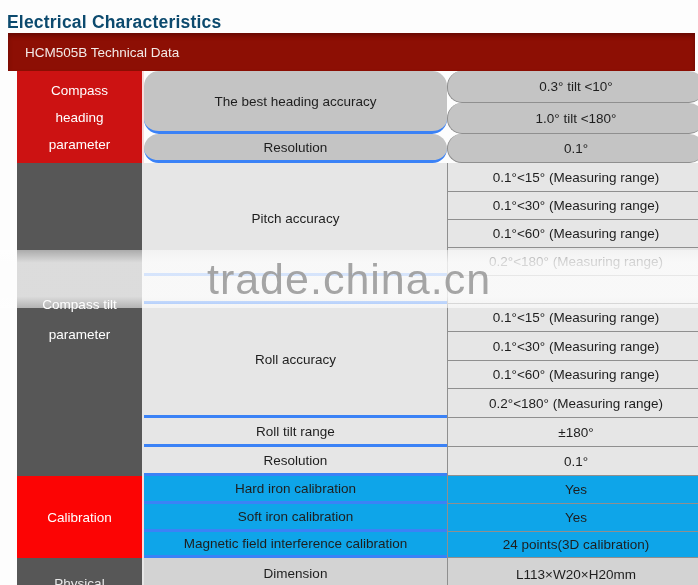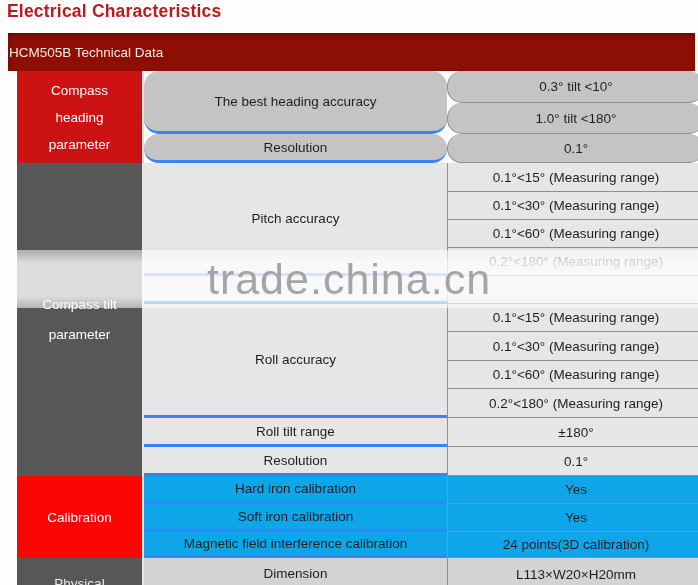--- a/index.html
+++ b/index.html
@@ -1,29 +1,29 @@
 <!DOCTYPE html>
 <html><head>
 <meta charset="utf-8">
 <style>
   html,body{margin:0;padding:0;background:#ffffff;}
   .screen{
     position:relative;width:698px;height:585px;overflow:hidden;
     background:#fdfdfd;font-family:"Liberation Sans", sans-serif;
   }
   .page-title{
-    position:absolute;left:7px;top:1px;height:22px;
-    font-size:17.5px;font-weight:bold;color:#b91c1c;letter-spacing:0.2px;
+    position:absolute;left:7px;top:12px;height:22px;
+    font-size:17.5px;font-weight:bold;color:#0c4a6e;letter-spacing:0.2px;
   }
   .header-bar{
     position:absolute;left:8px;top:33px;width:687px;height:38px;
     background:#8d0f04;display:flex;align-items:center;
     box-shadow:inset 0 3px 4px rgba(60,0,0,0.45);
   }
-  .header-bar span{color:#f3eae7;font-size:13.5px;padding-left:1px;}
+  .header-bar span{color:#f3eae7;font-size:13.5px;padding-left:17px;}
   .spec-table{position:absolute;left:17px;top:71px;width:687px;height:499px;}
   .cell{
     position:absolute;box-sizing:border-box;
     display:flex;align-items:center;justify-content:center;text-align:center;
     font-size:13.5px;color:#1e1e1e;
   }
   .colL{left:0;width:127px;}
   .colM{left:127px;width:303px;border-bottom:3px solid #3b82f6;}
   .colR{left:430px;width:257px;border-left:1px solid #8f8f8f;border-bottom:1px solid #8f8f8f;}
   .left-label{

